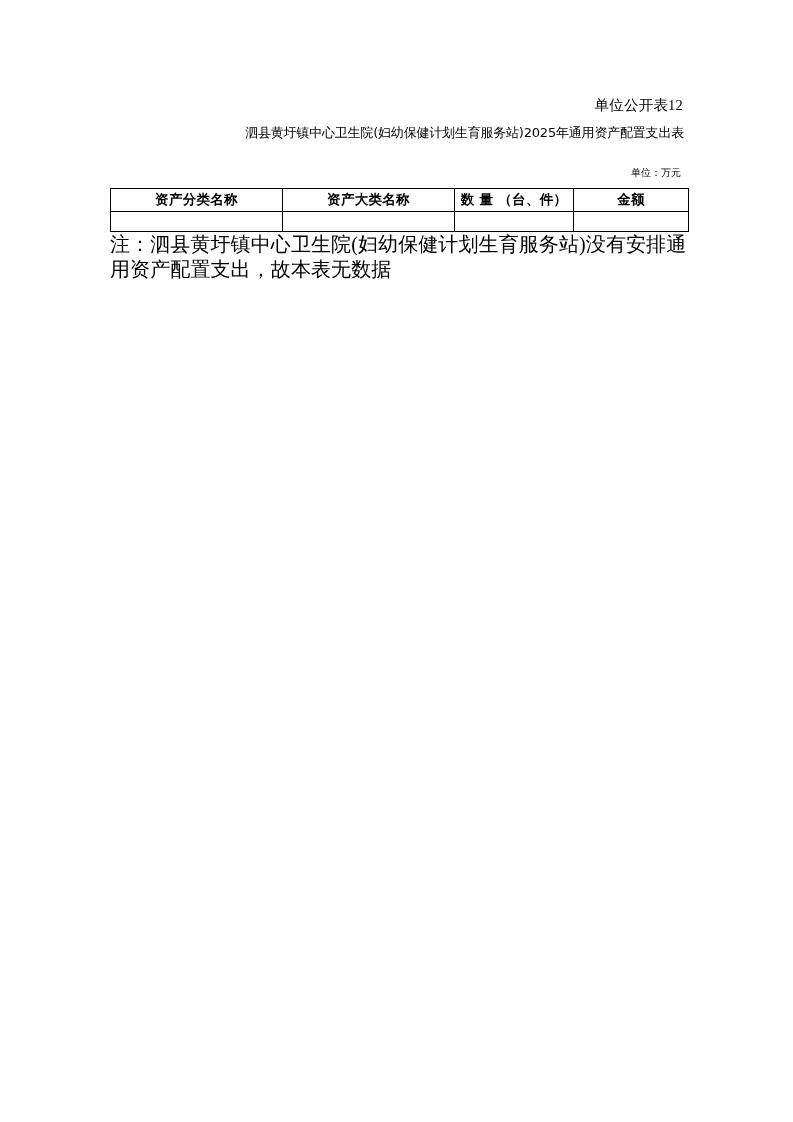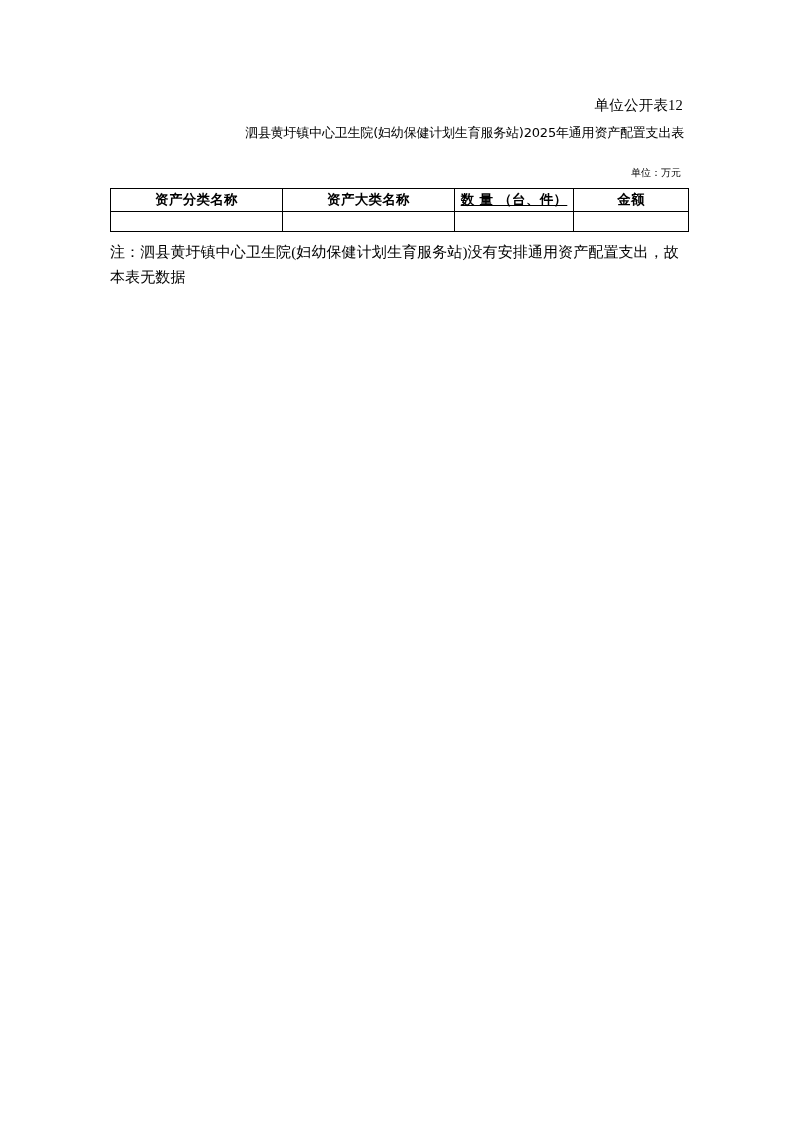--- a/index.html
+++ b/index.html
@@ -70,28 +70,28 @@
   table.asset-table th {
     height: 22px;
     font-weight: bold;
     letter-spacing: 0.3px;
   }
   table.asset-table td {
     height: 19px;
   }
   .col-1 { width: 171px; }
   .col-2 { width: 171px; }
-  .col-3 { width: 118px; text-decoration: underline; }
+  .col-3 { width: 118px; }
   .col-4 { width: 114px; }
   .footnote {
     position: absolute;
     left: 110px;
-    top: 240px;
+    top: 232px;
     width: 578px;
-    font-size: 15px;
+    font-size: 20px;
     line-height: 25px;
     text-indent: 0;
     letter-spacing: 0.1px;
   }
 </style>
 </head>
 <body>
 
 <div class="page">
 

